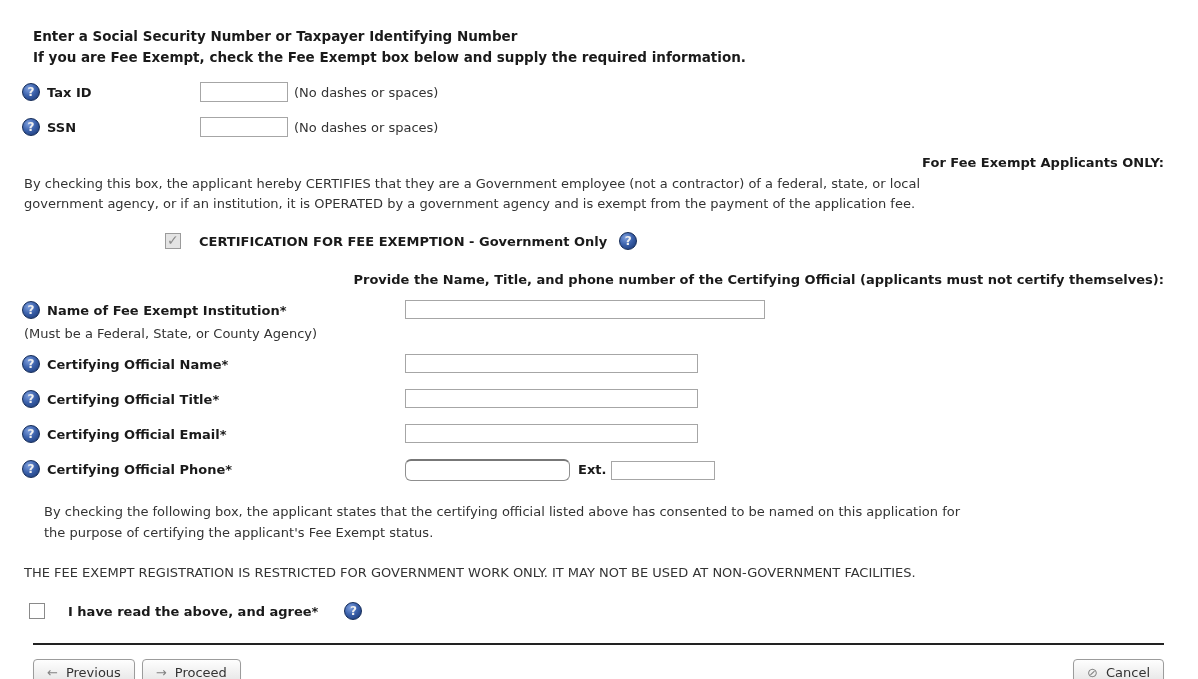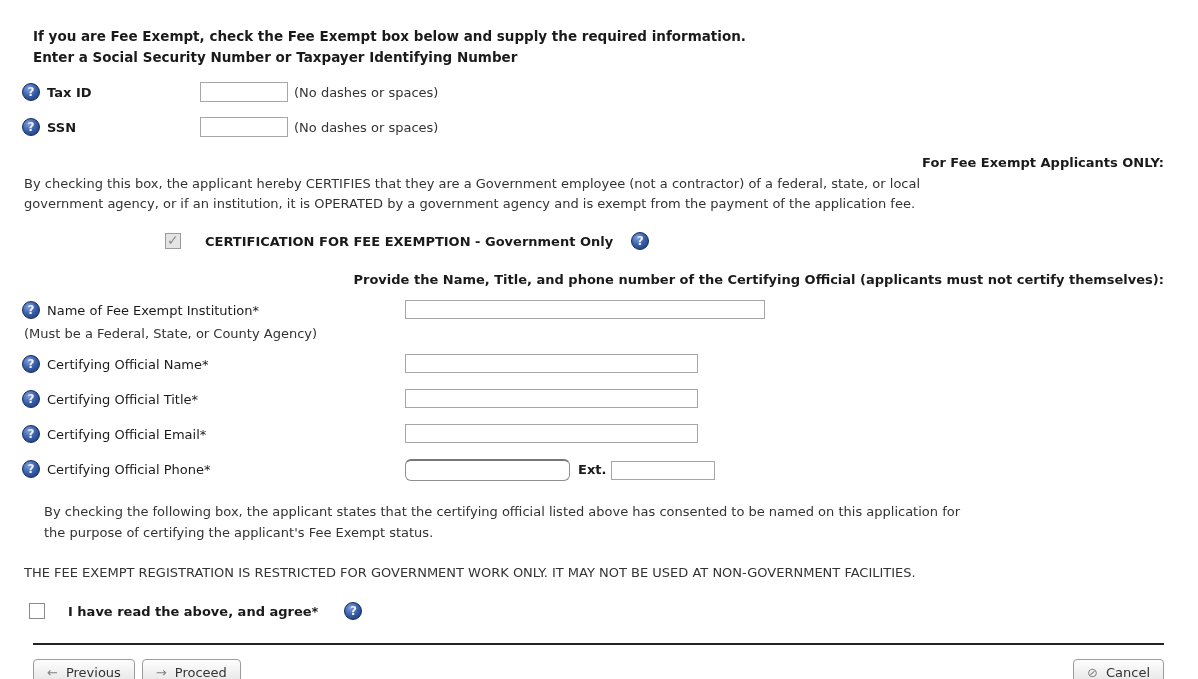--- a/index.html
+++ b/index.html
@@ -38,28 +38,28 @@
   .checkbox {
     display: inline-block; width: 16px; height: 16px;
     border: 1px solid #8a8a8a; background: #fff; position: relative;
     cursor: pointer; flex: 0 0 auto;
   }
   .checkbox.disabled { background: #e4e4e4; border-color: #9b9b9b; cursor: default; }
   .checkbox.checked::after {
     content: "✓"; position: absolute; left: 1px; top: -2px;
     font-size: 14px; font-weight: bold; color: #8c8c8c;
   }
-  .cert-row { display: flex; align-items: center; margin-top: 16px; padding-left: 143px; gap: 6px; height: 22px; }
+  .cert-row { display: flex; align-items: center; margin-top: 16px; padding-left: 143px; gap: 0; height: 22px; }
   .cert-row .cert-label { font-weight: bold; color: #1a1a1a; margin-left: 18px; margin-right: 12px; }
 
   
   .provide-head { margin-top: 20px; }
   .field-row { display: flex; align-items: flex-start; margin-top: 13px; min-height: 22px; }
   .field-row .lbl-wrap { display: flex; align-items: center; gap: 7px; width: 383px; padding-top: 1px; }
-  .field-row .lbl { font-weight: normal; color: #1a1a1a; }
+  .field-row .lbl { font-weight: bold; color: #1a1a1a; }
   .sub-lbl { color: #333; padding-left: 2px; margin-top: 3px; }
   .input-lg { width: 360px; height: 19px; border: 1px solid #a6a6a6; background: #fff; padding: 0 3px; font: inherit; }
   .input-md { width: 293px; height: 19px; border: 1px solid #a6a6a6; background: #fff; padding: 0 3px; font: inherit; }
   .input-phone {
     width: 165px; height: 22px; border: 1px solid #8f8f8f; border-top: 2px solid #777;
     border-radius: 6px; background: #fff; padding: 0 6px; font: inherit;
   }
   .ext-label { font-weight: bold; color: #1a1a1a; margin: 3px 5px 0 8px; }
   .input-ext { width: 104px; height: 19px; border: 1px solid #a6a6a6; background: #fff; padding: 0 3px; font: inherit; margin-top: 2px; }
 
@@ -81,22 +81,22 @@
     padding: 0 13px; height: 27px; font: inherit; color: #333;
     cursor: pointer; box-shadow: 0 1px 1px rgba(0,0,0,0.08);
   }
   .btn .btn-icon { color: #828282; font-size: 13px; line-height: 1; }
 </style>
 </head>
 <body>
 
 <div class="page">
 
+  <div class="heading">Enter a Social Security Number or Taxpayer Identifying Number</div>
   <div class="heading">If you are Fee Exempt, check the Fee Exempt box below and supply the required information.</div>
-  <div class="heading">Enter a Social Security Number or Taxpayer Identifying Number</div>
 
   <div class="tax-row">
     <div class="lbl-wrap">
       <span class="help-icon">?</span>
       <span class="lbl">Tax ID</span>
     </div>
     <input type="text" class="input-sm" value="" style="">
     <span class="note">(No dashes or spaces)</span>
   </div>
 

